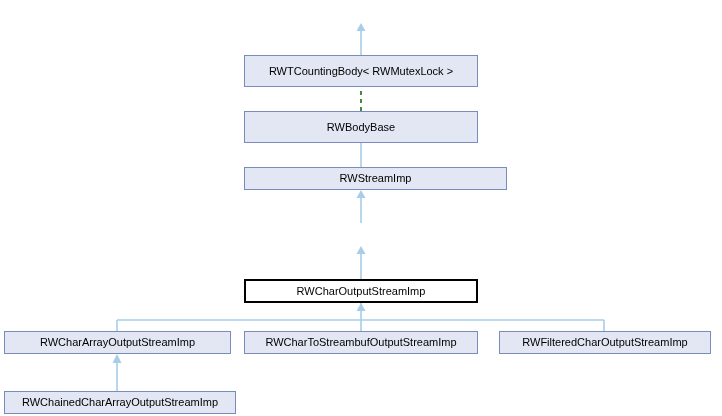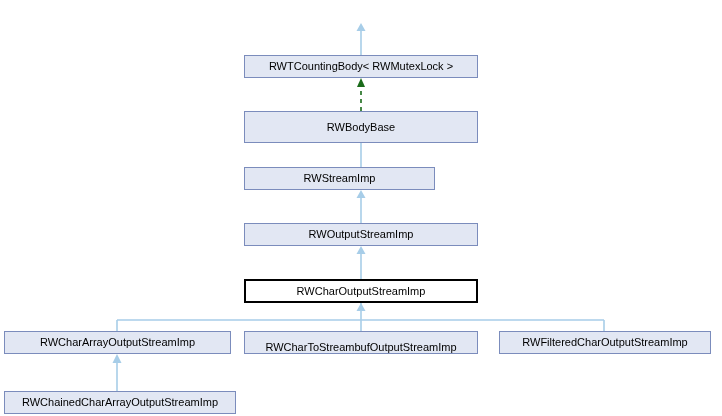--- a/index.html
+++ b/index.html
@@ -72,45 +72,42 @@
       <polygon points="361,303 356.5,311 365.5,311" fill="#a7cde8"></polygon>
     </g>
 
     <g>
       <line x1="117" y1="391" x2="117" y2="363" stroke="#a7cde8" stroke-width="1.6"></line>
       <polygon points="117,354 112.5,363 121.5,363" fill="#a7cde8"></polygon>
     </g>
   </svg>
 
 
-  <div class="node" style="left:244px;top:55px;width:234px;height:23px;">
+  <div class="node" style="left:244px;top:55px;width:234px;height:32px;">
     <span class="node-label">RWTCountingBody&lt; RWMutexLock &gt;</span>
   </div>
 
   <div class="node" style="left:244px;top:111px;width:234px;height:32px;">
     <span class="node-label">RWBodyBase</span>
   </div>
 
-  <div class="node" style="left:244px;top:167px;width:191px;height:23px;">
+  <div class="node" style="left:244px;top:167px;width:263px;height:23px;">
     <span class="node-label">RWStreamImp</span>
   </div>
 
-  <div class="node" style="left:244px;top:223px;width:234px;height:23px;">
-    <span class="node-label">RWOutputStreamImp</span>
-  </div>
 
   <div class="node highlight" style="left:244px;top:279px;width:234px;height:24px;">
     <span class="node-label">RWCharOutputStreamImp</span>
   </div>
 
   <div class="node" style="left:4px;top:331px;width:227px;height:23px;justify-content:center;">
     <span class="node-label">RWCharArrayOutputStreamImp</span>
   </div>
 
-  <div class="node" style="left:244px;top:331px;width:234px;height:23px;align-items:flex-end;">
+  <div class="node" style="left:244px;top:331px;width:234px;height:23px;">
     <span class="node-label">RWCharToStreambufOutputStreamImp</span>
   </div>
 
   <div class="node" style="left:499px;top:331px;width:212px;height:23px;">
     <span class="node-label">RWFilteredCharOutputStreamImp</span>
   </div>
 
   <div class="node" style="left:4px;top:391px;width:232px;height:23px;">
     <span class="node-label">RWChainedCharArrayOutputStreamImp</span>
   </div>

